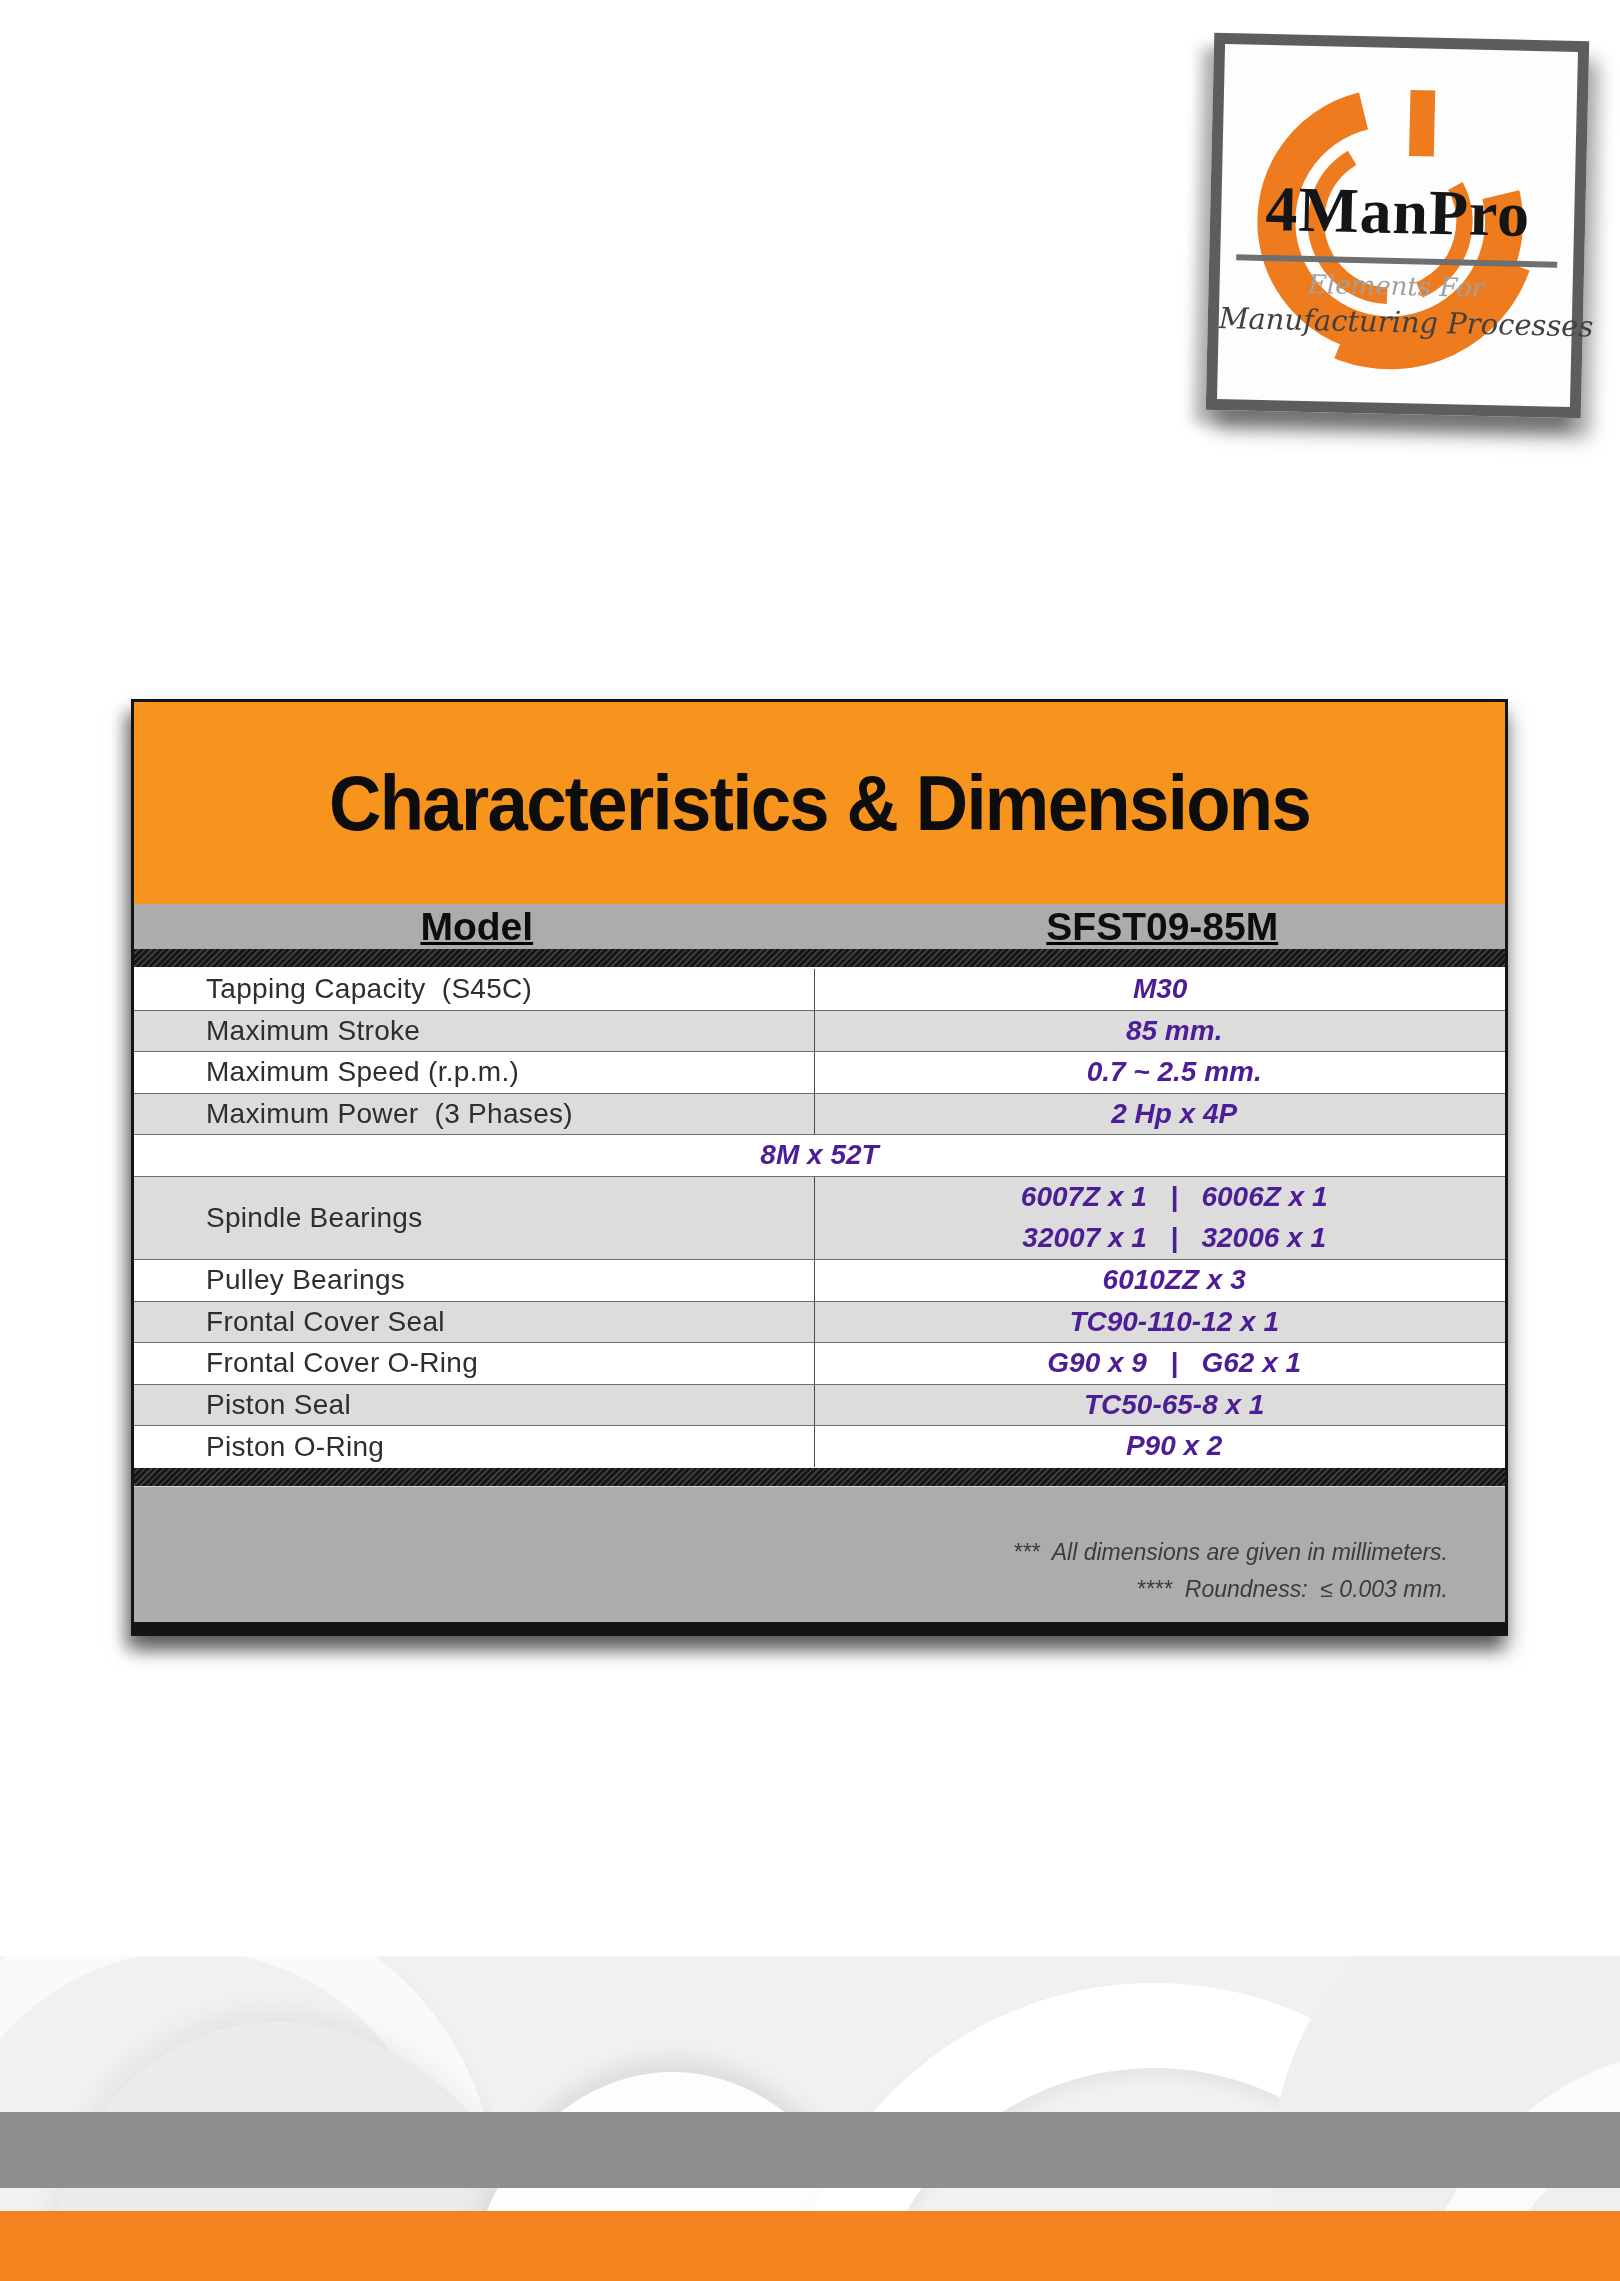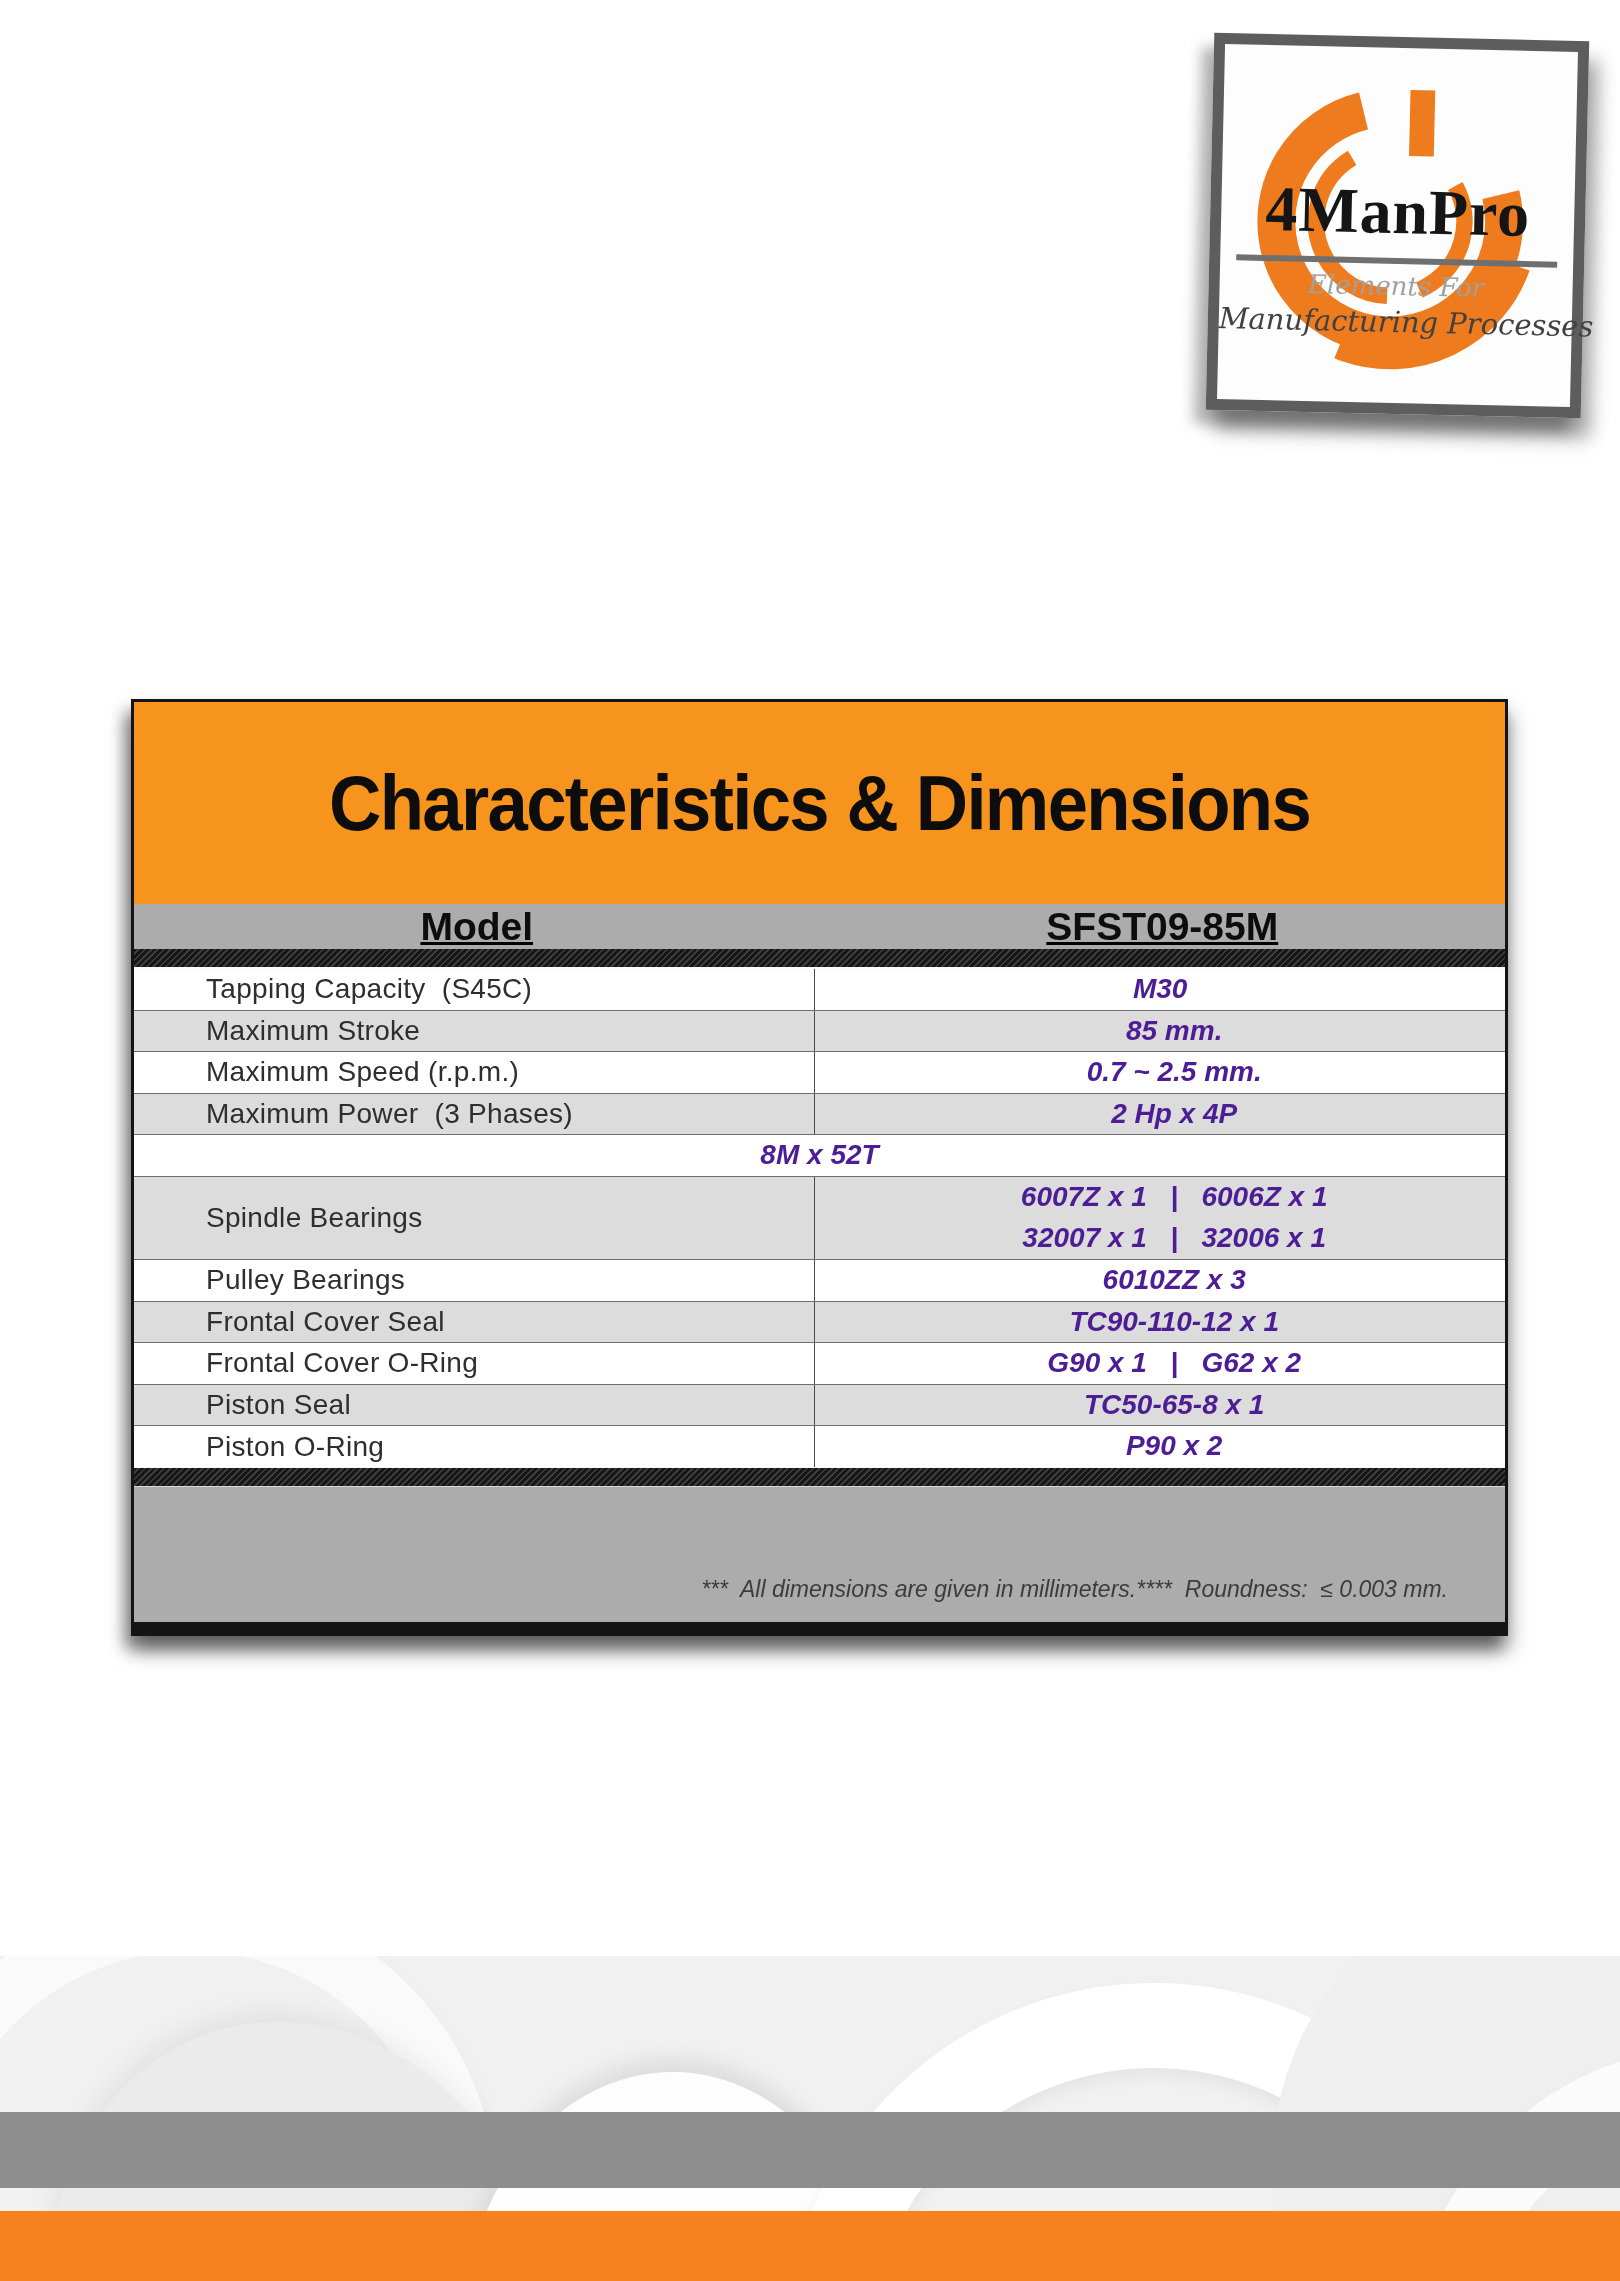--- a/index.html
+++ b/index.html
@@ -97,21 +97,21 @@
   }
   .t-value {
     flex: 1 1 auto;
     display: flex; align-items: center; justify-content: center;
     font-size: 28px; font-weight: 700; font-style: italic; color: #4c1d95;
     text-align: center; white-space: pre-wrap; line-height: 1.45;
   }
   .tbl-footer {
     height: 135px; box-sizing: border-box;
     background: var(--header-gray);
-    display: flex; flex-direction: row; justify-content: flex-end; align-items: flex-end;
+    display: flex; flex-direction: column; justify-content: flex-end; align-items: flex-end;
     padding: 0 57px 14.3px 0;
   }
   .footnote {
     font-size: 23px; font-style: italic; color: #3c3c3c;
     line-height: 1.6; white-space: pre-wrap; text-align: right;
   }
 
   
   .decor {
     position: absolute; left: 0; top: 1956px; width: 1621px; height: 325px;
@@ -204,21 +204,21 @@
     <div class="t-value">6010ZZ x 3</div>
   </div>
 
   <div class="t-row alt">
     <div class="t-label">Frontal Cover Seal</div>
     <div class="t-value">TC90-110-12 x 1</div>
   </div>
 
   <div class="t-row">
     <div class="t-label">Frontal Cover O-Ring</div>
-    <div class="t-value">G90 x 1   |   G62 x 2</div>
+    <div class="t-value">G90 x 9   |   G62 x 1</div>
   </div>
 
   <div class="t-row alt">
     <div class="t-label">Piston Seal</div>
     <div class="t-value">TC50-65-8 x 1</div>
   </div>
 
   <div class="t-row">
     <div class="t-label">Piston O-Ring</div>
     <div class="t-value">P90 x 2</div>

